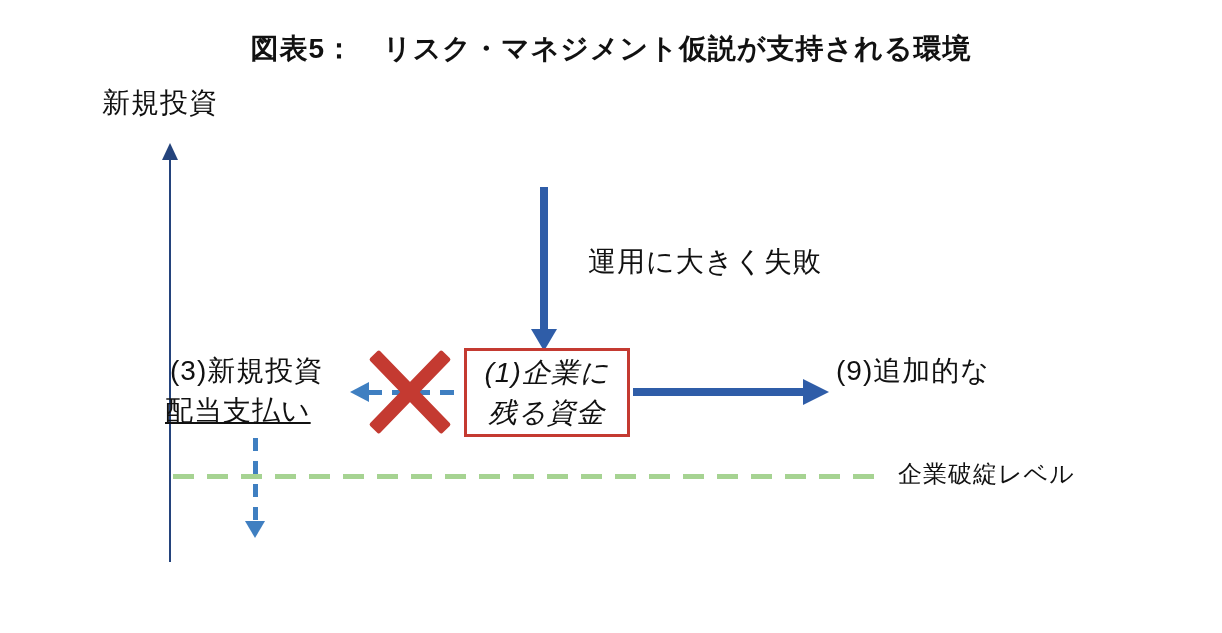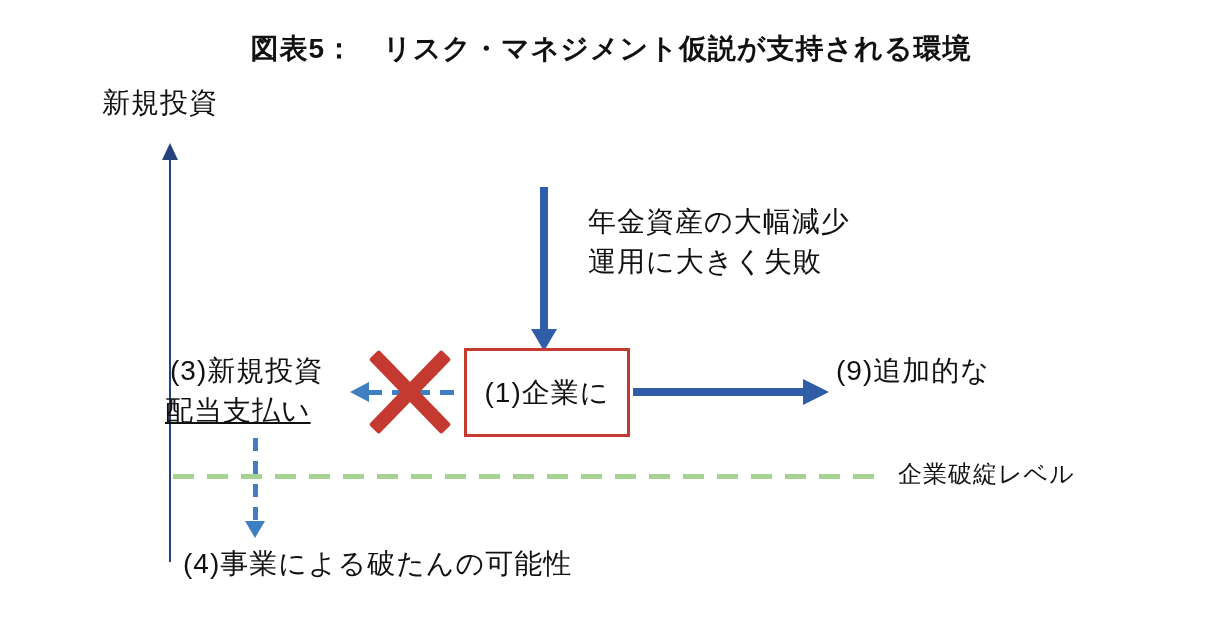--- a/index.html
+++ b/index.html
@@ -41,21 +41,21 @@
   }
 
   .conseq1{left:588px;top:203px;}
   .conseq2{left:588px;top:243px;}
 
   
   .red-box{
     left:464px;top:348px;width:160px;height:83px;
     border:3px solid var(--red,#c43a31);
     display:flex;flex-direction:column;align-items:center;justify-content:center;
-    text-align:left;line-height:40px;
+    text-align:left;line-height:40px;font-style:italic;
   }
 
   
   .dash-left-line{
     left:368px;top:390px;width:96px;height:5px;
     background:repeating-linear-gradient(to right,var(--dash-blue,#3f7fc1) 0 14px,transparent 14px 24px);
   }
   .dash-left-head{
     left:350px;top:382px;width:0;height:0;
     border-top:10px solid transparent;border-bottom:10px solid transparent;
@@ -108,25 +108,25 @@
 
   <div class="abs title">図表5：　リスク・マネジメント仮説が支持される環境</div>
 
   <div class="abs jp axis-label">新規投資</div>
   <div class="abs axis-line"></div>
   <div class="abs axis-head"></div>
 
   <div class="abs down-shaft"></div>
   <div class="abs down-head"></div>
 
-  <div class="abs jp conseq1">年金資産の大幅減少</div>
   <div class="abs jp conseq2">運用に大きく失敗</div>
 
   <div class="abs jp red-box">
     <span>(1)企業に</span>
+    <span>残る資金</span>
   </div>
 
   <div class="abs dash-left-line"></div>
   <div class="abs dash-left-head"></div>
   <div class="abs xwrap">
     <div class="xbar a"></div>
     <div class="xbar b"></div>
   </div>
 
   <div class="abs jp left1">(3)新規投資</div>
@@ -135,15 +135,14 @@
   <div class="abs right-shaft"></div>
   <div class="abs right-head"></div>
   <div class="abs jp right1">(9)追加的な</div>
 
   <div class="abs green-line"></div>
   <div class="abs jp bankruptcy-label">企業破綻レベル</div>
 
   <div class="abs dash-down-line"></div>
   <div class="abs dash-down-head"></div>
 
-  <div class="abs jp bottom-text">(4)事業による破たんの可能性</div>
 
 </div>
 
 </body></html>

